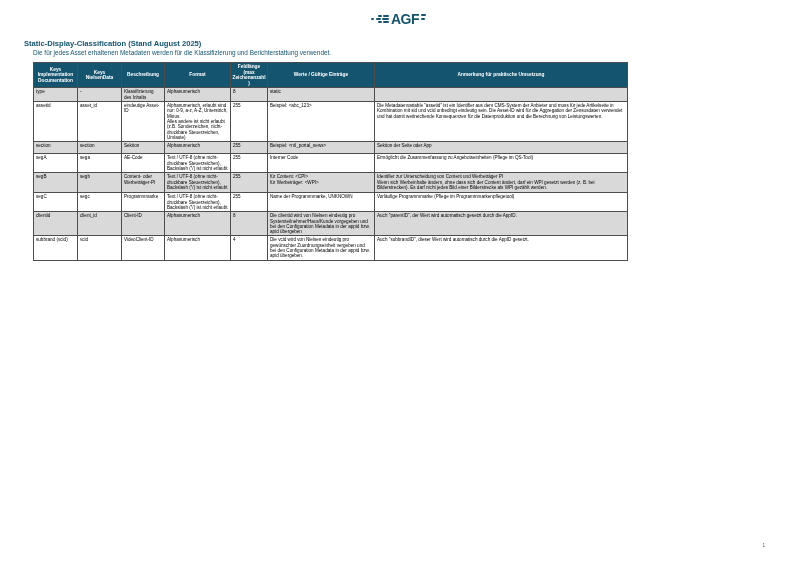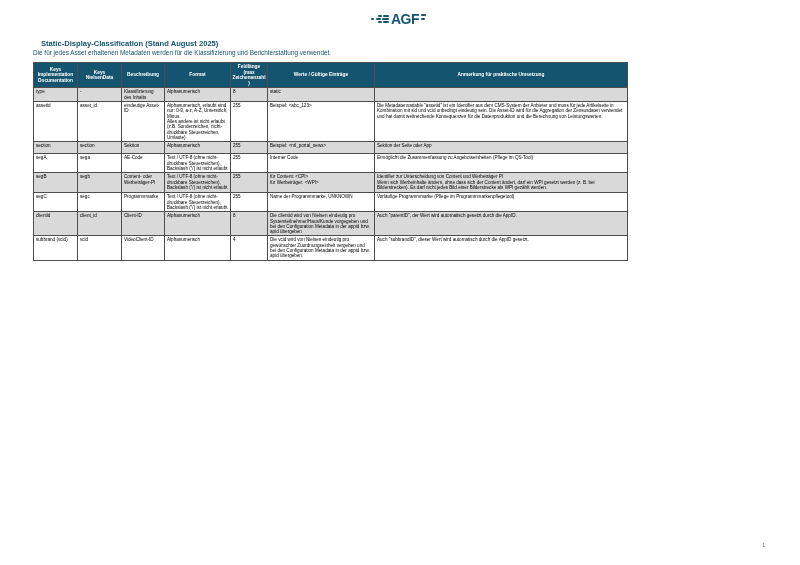--- a/index.html
+++ b/index.html
@@ -16,21 +16,21 @@
   
   .logo { position:absolute; top:10px; left:371px; display:flex; align-items:center; height:18px; }
   .logo-stripes { display:flex; flex-direction:column; gap:1.5px; margin-right:2px; align-items:flex-end; }
   .logo-stripes .s { display:flex; gap:1.5px; }
   .logo-stripes .d { height:1.8px; background:#14546f; border-radius:1px; }
   .logo-text { font-weight:bold; font-size:14px; letter-spacing:-0.5px; color:#14546f; line-height:1; }
   .logo-fdash { display:flex; flex-direction:column; gap:2.2px; margin-left:1.5px; margin-top:-4px; }
   .logo-fdash .d { height:1.8px; width:5px; background:#14546f; border-radius:1px; }
 
   
-  .title { position:absolute; left:41px; top:39px; font-size:7.6px; font-weight:bold; color:#14546f; }
+  .title { position:absolute; left:24px; top:39px; font-size:7.6px; font-weight:bold; color:#14546f; }
   .subtitle { position:absolute; left:33px; top:49px; font-size:6.4px; color:#14546f; }
 
   
   .tbl-wrap { position:absolute; left:33px; top:62px; width:594px; }
   table { border-collapse:collapse; width:594px; table-layout:fixed; }
   th, td { border:1px solid #4d4d4d; font-size:4.6px; line-height:1.16; padding:1px 2px; vertical-align:top; white-space:pre-line; word-wrap:break-word; }
   th {
     background:#14546f; color:#ffffff; font-weight:bold; font-size:4.8px;
     text-align:center; vertical-align:middle; height:16px; padding:1px;
   }

